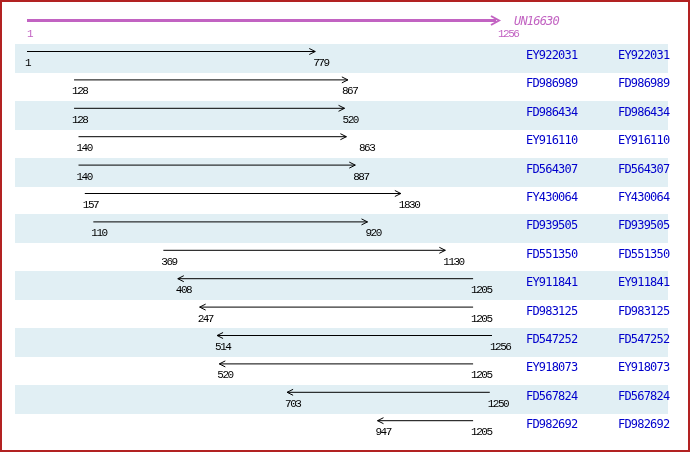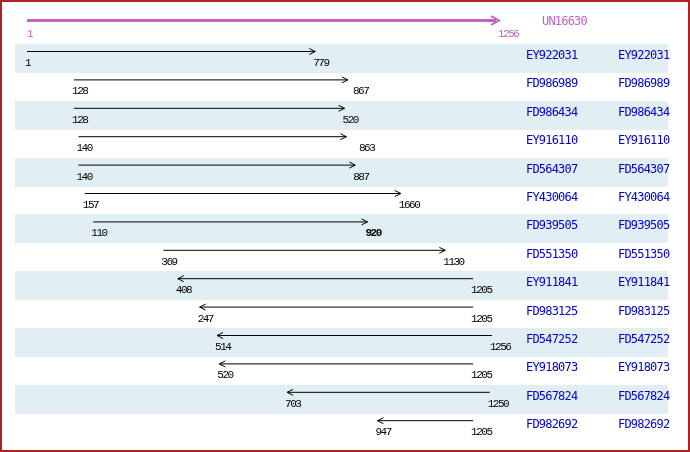--- a/index.html
+++ b/index.html
@@ -96,47 +96,47 @@
       <path d="M 217.29880478087648 361.9 H 471.1035856573705" stroke="#000000" stroke-width="1" fill="none"></path>
       <path d="M 223.29880478087648 358.9 L 217.29880478087648 361.9 L 223.29880478087648 364.9" stroke="#000000" stroke-width="1" fill="none"></path>
       <path d="M 285.1035856573705 390.29999999999995 H 487.7768924302789" stroke="#000000" stroke-width="1" fill="none"></path>
       <path d="M 291.1035856573705 387.29999999999995 L 285.1035856573705 390.29999999999995 L 291.1035856573705 393.29999999999995" stroke="#000000" stroke-width="1" fill="none"></path>
       <path d="M 375.50996015936255 418.7 H 471.1035856573705" stroke="#000000" stroke-width="1" fill="none"></path>
       <path d="M 381.50996015936255 415.7 L 375.50996015936255 418.7 L 381.50996015936255 421.7" stroke="#000000" stroke-width="1" fill="none"></path>
     </svg>
   <div id="label-layer">
     <div class="num magenta" style="left:25px; top:27px;">1</div>
     <div class="num magenta" style="left:496px; top:27px;">1256</div>
-    <div class="acc magenta" style="left:540px; top:13px;">UN16630</div>
+    <div class="acc magenta" style="left:512px; top:13px;font-style:italic;">UN16630</div>
   <div class="num" style="left: 23px; top: 56px;">1</div>
       <div class="num" style="left: 311.263px; top: 56px;">779</div>
       <div class="acc" style="left: 524px; top: 47px; color: rgb(0, 0, 204);">EY922031</div>
       <div class="acc" style="left: 616px; top: 47px; color: rgb(0, 0, 204);">EY922031</div>
       <div class="num" style="left: 70.0558px; top: 84.4px;">128</div>
-      <div class="num" style="left: 351px; top: 84.4px;">867</div>
+      <div class="num" style="left: 340px; top: 84.4px;">867</div>
       <div class="acc" style="left: 524px; top: 75.4px; color: rgb(0, 0, 204);">FD986989</div>
       <div class="acc" style="left: 616px; top: 75.4px; color: rgb(0, 0, 204);">FD986989</div>
       <div class="num" style="left: 70.0558px; top: 112.8px;">128</div>
       <div class="num" style="left: 340.534px; top: 112.8px;">520</div>
       <div class="acc" style="left: 524px; top: 103.8px; color: rgb(0, 0, 204);">FD986434</div>
       <div class="acc" style="left: 616px; top: 103.8px; color: rgb(0, 0, 204);">FD986434</div>
       <div class="num" style="left: 74.502px; top: 141.2px;">140</div>
       <div class="num" style="left: 357px; top: 141.2px;">863</div>
       <div class="acc" style="left: 524px; top: 132.2px; color: rgb(0, 0, 204);">EY916110</div>
       <div class="acc" style="left: 616px; top: 132.2px; color: rgb(0, 0, 204);">EY916110</div>
       <div class="num" style="left: 74.502px; top: 169.6px;">140</div>
       <div class="num" style="left: 351.279px; top: 169.6px;">887</div>
       <div class="acc" style="left: 524px; top: 160.6px; color: rgb(0, 0, 204);">FD564307</div>
       <div class="acc" style="left: 616px; top: 160.6px; color: rgb(0, 0, 204);">FD564307</div>
       <div class="num" style="left: 80.8008px; top: 198px;">157</div>
-      <div class="num" style="left: 396.853px; top: 198px;">1660</div>
+      <div class="num" style="left: 396.853px; top: 198px;">1830</div>
       <div class="acc" style="left: 524px; top: 189px; color: rgb(0, 0, 204);">FY430064</div>
       <div class="acc" style="left: 616px; top: 189px; color: rgb(0, 0, 204);">FY430064</div>
       <div class="num" style="left: 89.3227px; top: 226.4px;">110</div>
-      <div class="num" style="left: 363.506px; top: 226.4px; font-weight: bold;">920</div>
+      <div class="num" style="left: 363.506px; top: 226.4px;">920</div>
       <div class="acc" style="left: 524px; top: 217.4px; color: rgb(0, 0, 204);">FD939505</div>
       <div class="acc" style="left: 616px; top: 217.4px; color: rgb(0, 0, 204);">FD939505</div>
       <div class="num" style="left: 159.351px; top: 254.8px;">369</div>
       <div class="num" style="left: 441.315px; top: 254.8px;">1130</div>
       <div class="acc" style="left: 524px; top: 245.8px; color: rgb(0, 0, 204);">FD551350</div>
       <div class="acc" style="left: 616px; top: 245.8px; color: rgb(0, 0, 204);">FD551350</div>
       <div class="num" style="left: 173.801px; top: 283.2px;">408</div>
       <div class="num" style="left: 469.104px; top: 283.2px;">1205</div>
       <div class="acc" style="left: 524px; top: 274.2px; color: rgb(0, 0, 204);">EY911841</div>
       <div class="acc" style="left: 616px; top: 274.2px; color: rgb(0, 0, 204);">EY911841</div>

